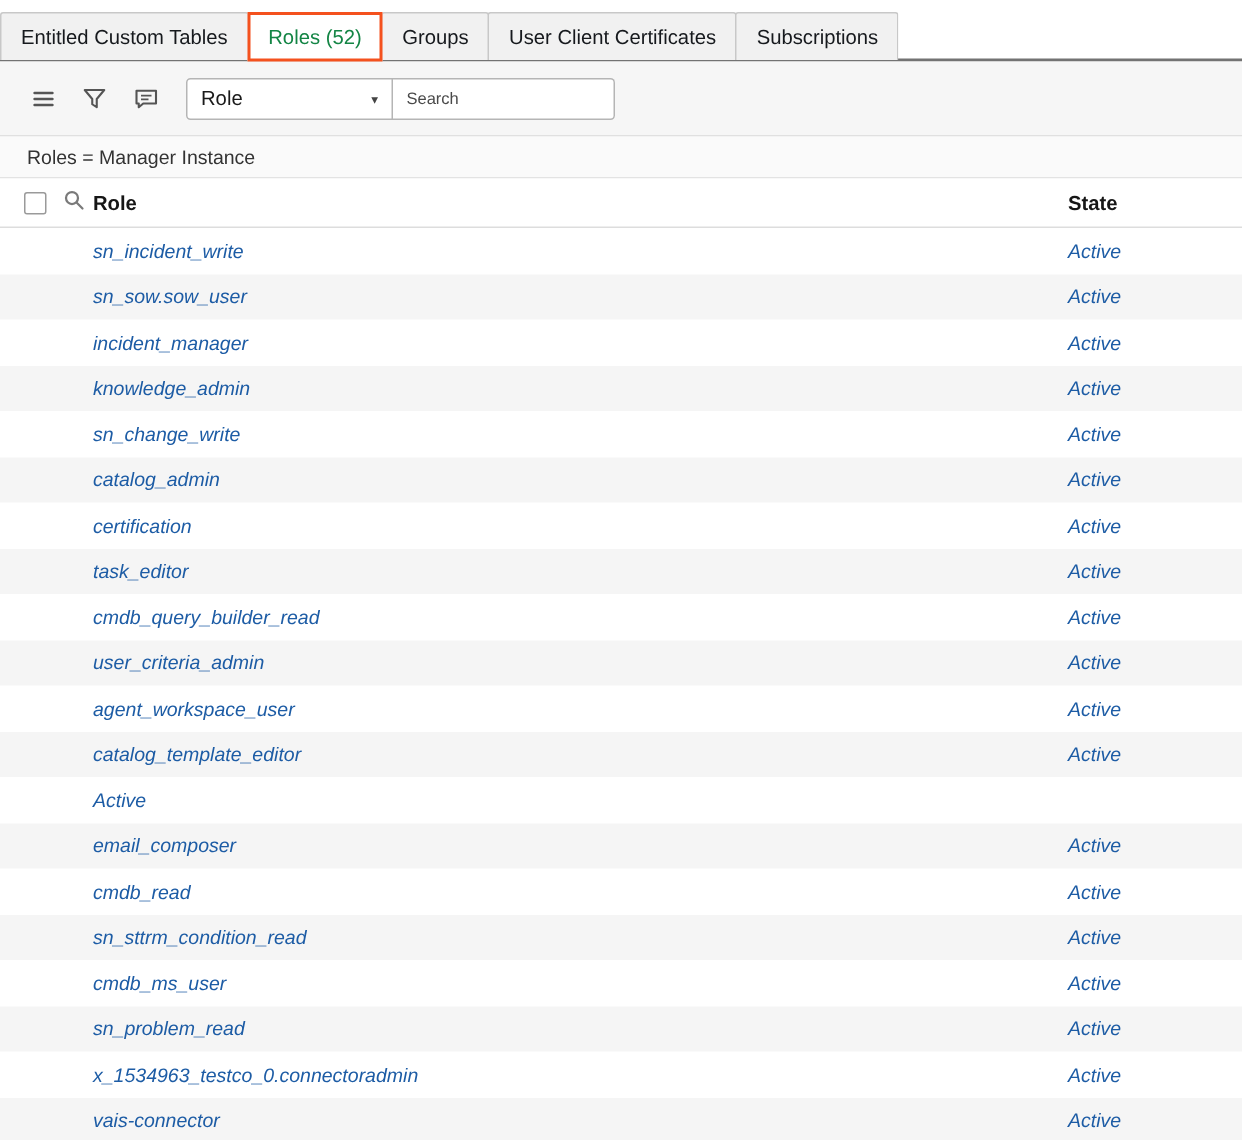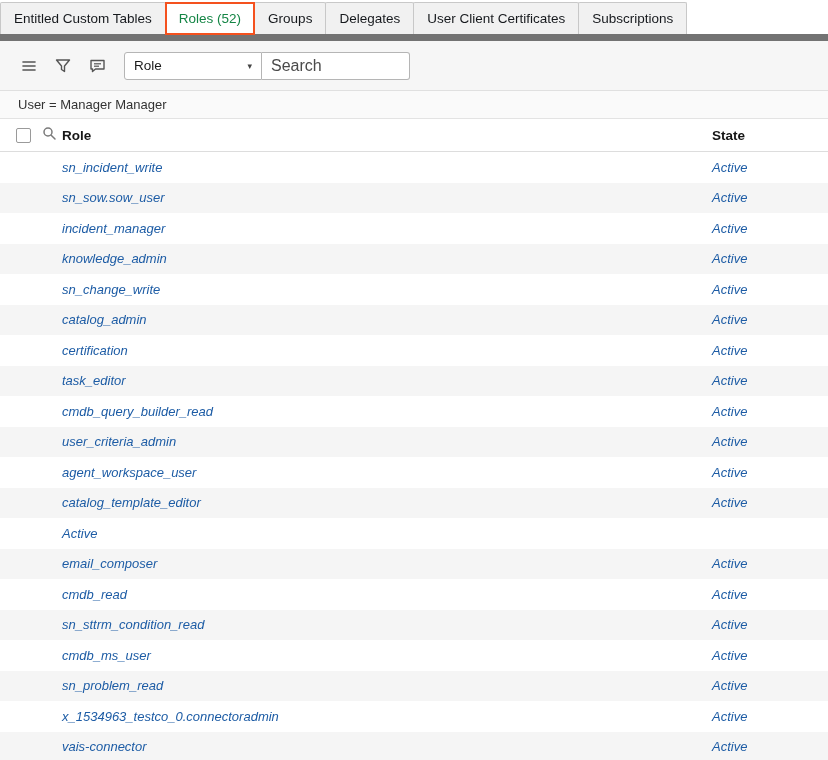--- a/index.html
+++ b/index.html
@@ -9,25 +9,25 @@
     height: 760px;
     overflow: hidden;
     background: #ffffff;
     font-family: "Liberation Sans", sans-serif;
     color: #1a1a1a;
   }
 
   
   .tabbar {
     display: flex;
-    align-items: flex-end;
+    align-items: flex-start;
     height: 41px;
     padding-top: 8px;
     background: #ffffff;
-    border-bottom: 7px solid #737373;
+    border-bottom: 2px solid #737373;
   }
   .tab {
     padding: 8px 13px;
     font-size: 13.5px;
     color: #16191d;
     background: #f1f1f1;
     border: 1px solid #c8c8c8;
     border-bottom: none;
     border-radius: 2px 2px 0 0;
     margin-left: -1px;
@@ -89,21 +89,21 @@
     color: #444;
     margin-left: 6px;
   }
   .search-input {
     width: 148px;
     height: 28px;
     padding: 0 9px;
     border: 1px solid #b5b5b5;
     border-left: none;
     border-radius: 0 3px 3px 0;
-    font-size: 16px;
+    font-size: 11px;
     font-family: "Liberation Sans", sans-serif;
     color: #1a1a1a;
     outline: none;
   }
   .search-input::placeholder { color: #4a4a4a; opacity: 1; }
 
   
   .breadcrumb-bar {
     display: flex;
     align-items: center;
@@ -156,21 +156,20 @@
   }
   .cell-state, .head-state { padding-right: 10px; }
 </style>
 </head>
 <body>
 
 <div class="tabbar">
   <div class="tab">Entitled Custom Tables</div>
   <div class="tab selected">Roles (52)</div>
   <div class="tab">Groups</div>
-  <div class="tab">Delegates</div>
   <div class="tab">User Client Certificates</div>
   <div class="tab">Subscriptions</div>
 </div>
 
 <div class="toolbar">
   <button class="tool-icon-btn">
     <span>
       <svg width="16" height="16" viewBox="0 0 16 16">
         <g stroke="#555555" stroke-width="1.6" stroke-linecap="round">
           <line x1="2" y1="4" x2="14" y2="4"></line>
@@ -197,21 +196,21 @@
     </span>
   </button>
   <div class="col-select">
     <span>Role</span>
     <span class="chevron">▾</span>
   </div>
   <input class="search-input" type="text" placeholder="Search" style="">
 </div>
 
 <div class="breadcrumb-bar">
-  <span>User = Manager Manager</span>
+  <span>Roles = Manager Instance</span>
 </div>
 
 <div class="grid-row table-header">
   <div class="gutter">
     <span class="checkbox"></span>
     <span>
       <svg width="15" height="15" viewBox="0 0 15 15">
         <circle cx="6" cy="6" r="4" fill="none" stroke="#7a7a7a" stroke-width="1.5"></circle>
         <line x1="9.2" y1="9.2" x2="13" y2="13" stroke="#7a7a7a" stroke-width="1.5" stroke-linecap="round"></line>
       </svg>

